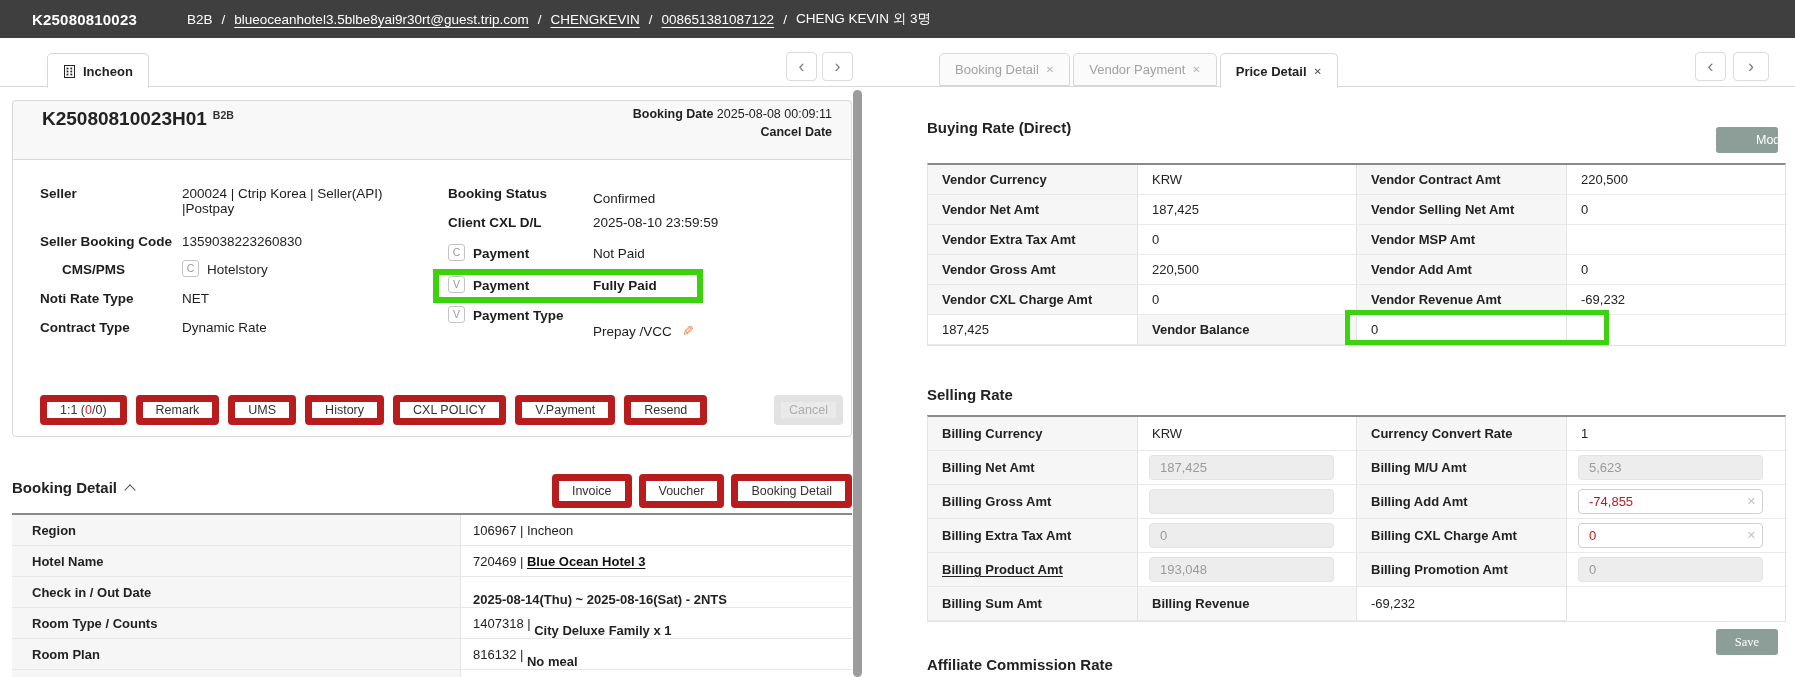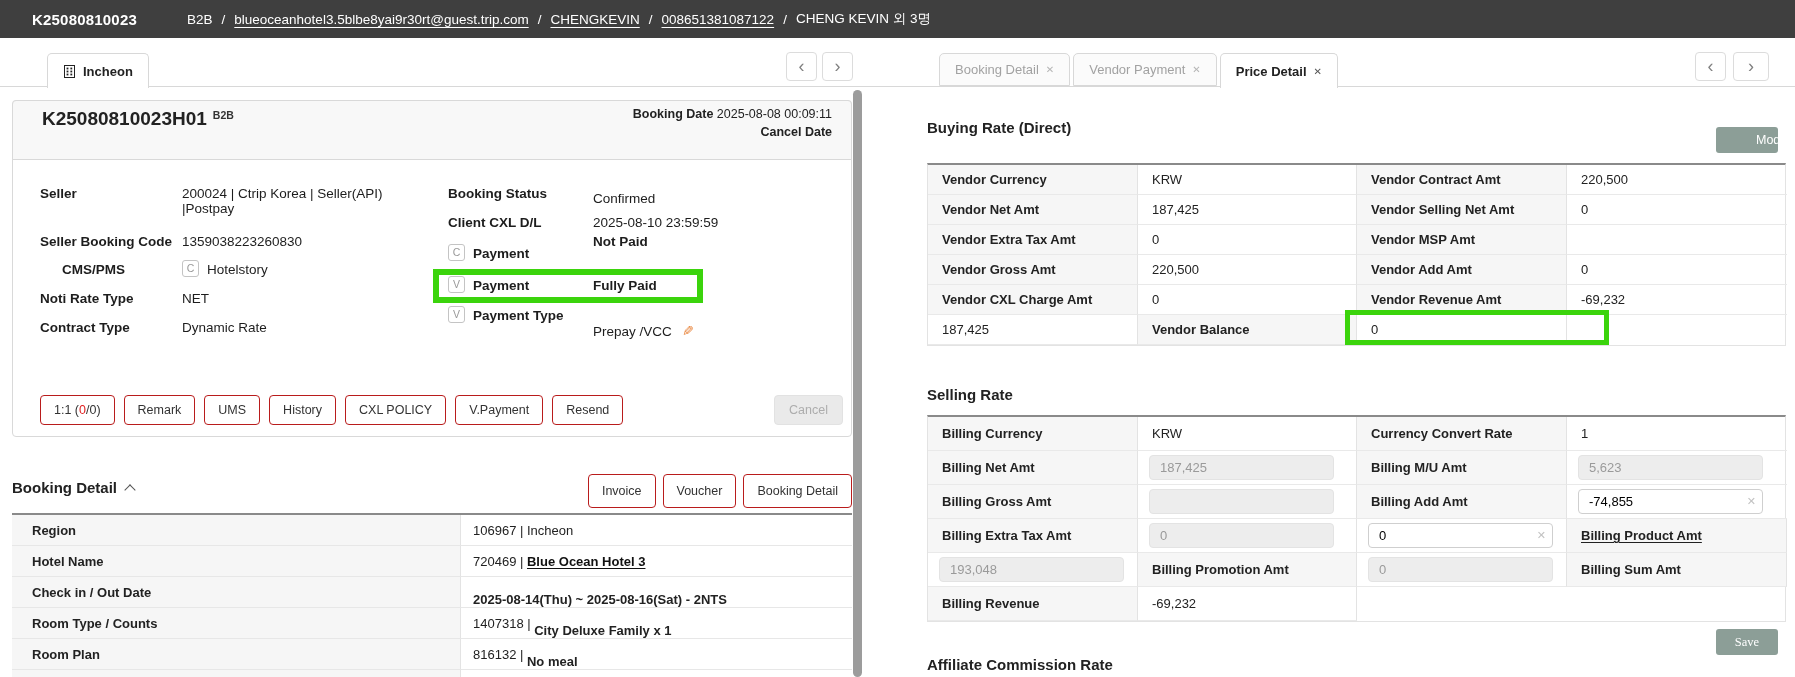--- a/index.html
+++ b/index.html
@@ -39,21 +39,21 @@
   #card-dates .lb{font-weight:700;}
 
   .fld-l{position:absolute;font-size:13.5px;font-weight:700;color:#1d1d1d;}
   .fld-v{position:absolute;font-size:13.5px;color:#1d1d1d;white-space:pre-line;}
   .pbox{position:absolute;box-sizing:border-box;width:17px;height:17px;border:1px solid #c4c4c4;
     border-radius:3px;color:#999;font-size:10.5px;line-height:15px;text-align:center;background:#fff;}
   .green-frame{position:absolute;box-sizing:border-box;border:6px solid #3bd40c;z-index:1;}
   .pencil{color:#e8833a;font-size:14px;margin-left:10px;cursor:pointer;display:inline-block;transform:scaleX(-1);}
 
   #card-btns{position:absolute;left:40px;top:395px;display:flex;gap:9px;}
-  .btn{box-sizing:border-box;height:30px;padding:0 13px;background:#fff;border:1px solid #b91c1c;
+  .btn{box-sizing:border-box;height:30px;padding:0 13px;background:#fff;border:7px solid #b91c1c;
     border-radius:4px;font-size:12.5px;color:#333;display:flex;align-items:center;cursor:pointer;
     font-family:inherit;white-space:nowrap;}
   .btn .red{color:#e02020;}
   #cancel-btn{position:absolute;left:774px;top:395px;width:69px;justify-content:center;
     background:#eaeaea;border-color:#e2e2e2;color:#adadad;}
 
   
   #bd-title{position:absolute;left:12px;top:479px;font-size:15px;font-weight:700;cursor:pointer;}
   .chev-up{display:inline-block;width:7px;height:7px;border-left:1.5px solid #555;border-top:1.5px solid #555;
     transform:rotate(45deg);margin-left:9px;vertical-align:-1px;}
@@ -88,21 +88,21 @@
   .rate-table .lc{background:#f6f6f6;font-weight:700;}
   .rate-table .vc:nth-child(4n){border-right:none;}
   #buying-table{grid-auto-rows:30px;}
   #selling-table{grid-auto-rows:34px;}
   #selling-table .vc{padding-left:11px;}
   .linklabel{text-decoration:underline;text-underline-offset:2px;cursor:pointer;}
 
   .inputwrap{position:relative;width:185px;}
   .amt-input{box-sizing:border-box;width:185px;height:25px;border:1px solid #e3e3e3;border-radius:4px;
     background:#ededed;color:#9a9a9a;font-size:13px;padding:0 10px;font-family:inherit;}
-  .amt-input.editable{background:#fff;border-color:#cfcfcf;color:#000000;padding-right:24px;}
+  .amt-input.editable{background:#fff;border-color:#cfcfcf;color:#b91c1c;padding-right:24px;}
   .clear-x{position:absolute;right:7px;top:6px;font-size:11px;color:#c2c2c2;cursor:pointer;line-height:13px;}
 </style>
 </head>
 <body>
 
 <div id="screen">
 
   <header id="topbar">
     <span class="bno">K25080810023</span>
     <span class="items">
@@ -170,21 +170,21 @@
   <div class="fld-v" style="left:182px;top:320px;">Dynamic Rate</div>
 
   <div class="fld-l" style="left:448px;top:186px;">Booking Status</div>
   <div class="fld-v" style="left:593px;top:191px;">Confirmed</div>
 
   <div class="fld-l" style="left:448px;top:215px;">Client CXL D/L</div>
   <div class="fld-v" style="left:593px;top:215px;">2025-08-10 23:59:59</div>
 
   <div class="pbox" style="left:448px;top:244px;">C</div>
   <div class="fld-l" style="left:473px;top:246px;">Payment</div>
-  <div class="fld-v" style="left:593px;top:234px;font-weight:bold;">Not Paid</div>
+  <div class="fld-v" style="left:593px;top:246px;">Not Paid</div>
 
   <div class="green-frame" style="left:433px;top:269px;width:270px;height:34px;"></div>
   <div class="pbox" style="left:448px;top:276px;z-index:2;">V</div>
   <div class="fld-l" style="left:473px;top:278px;z-index:2;">Payment</div>
   <div class="fld-v" style="left:593px;top:278px;z-index:2;font-weight:700;">Fully Paid</div>
 
   <div class="pbox" style="left:448px;top:306px;">V</div>
   <div class="fld-l" style="left:473px;top:308px;">Payment Type</div>
   <div class="fld-v" style="left:593px;top:308px;">
     <span>Prepay /VCC</span><span class="pencil">✎</span>
@@ -319,20 +319,21 @@
       <span class="inputwrap">
         <input class="amt-input editable" value="-74,855" style="">
         <span class="clear-x">✕</span>
       </span>
     </div>
 
     <div class="lc">Billing Extra Tax Amt</div>
     <div class="vc">
       <input class="amt-input" disabled="" value="0" style="">
     </div>
+    <div class="lc">Billing CXL Charge Amt</div>
     <div class="vc">
       <span class="inputwrap">
         <input class="amt-input editable" value="0" style="">
         <span class="clear-x">✕</span>
       </span>
     </div>
 
     <div class="lc">
         <span class="linklabel">Billing Product Amt</span>
       </div>

